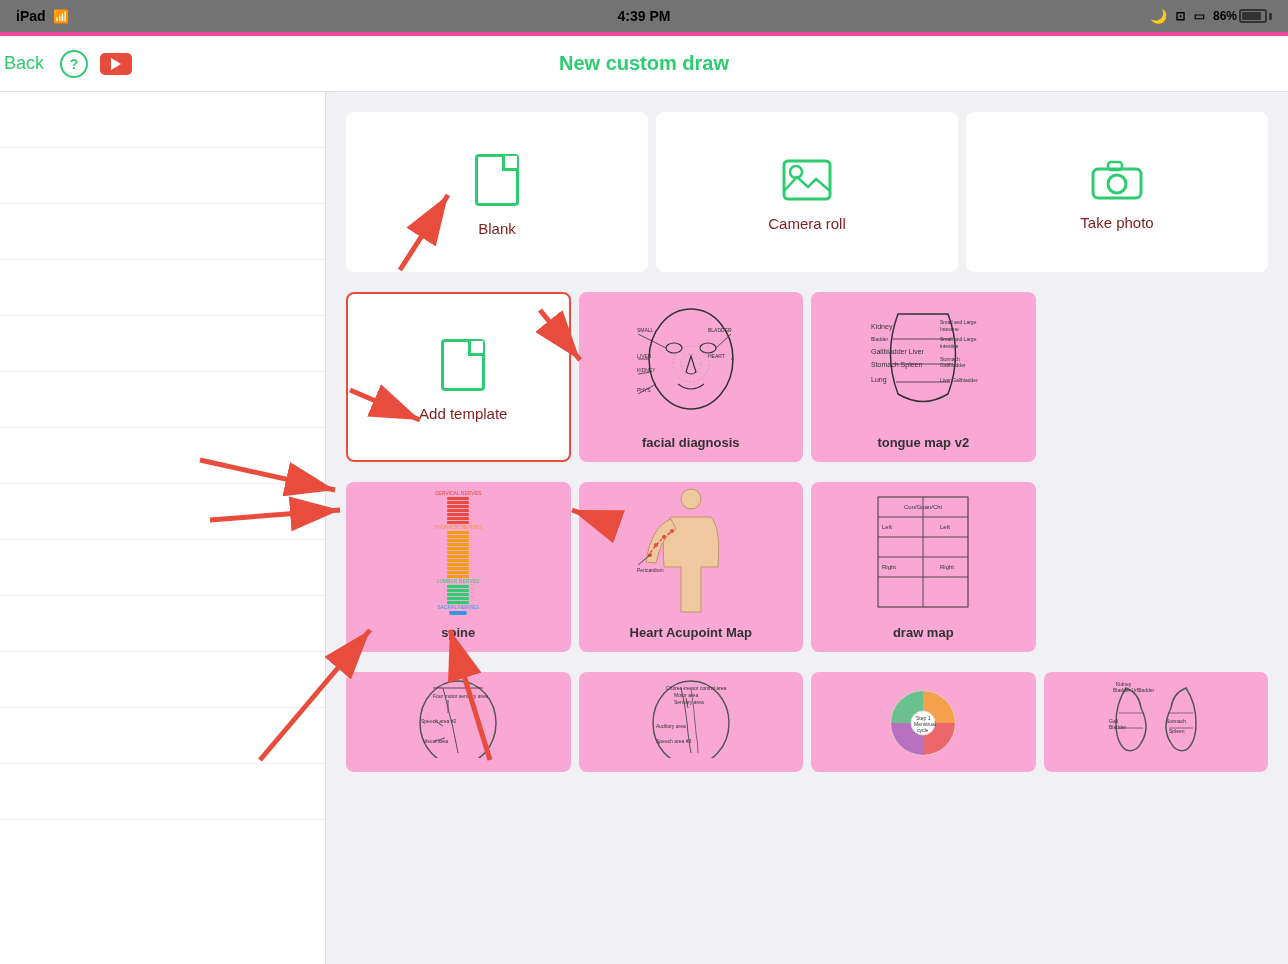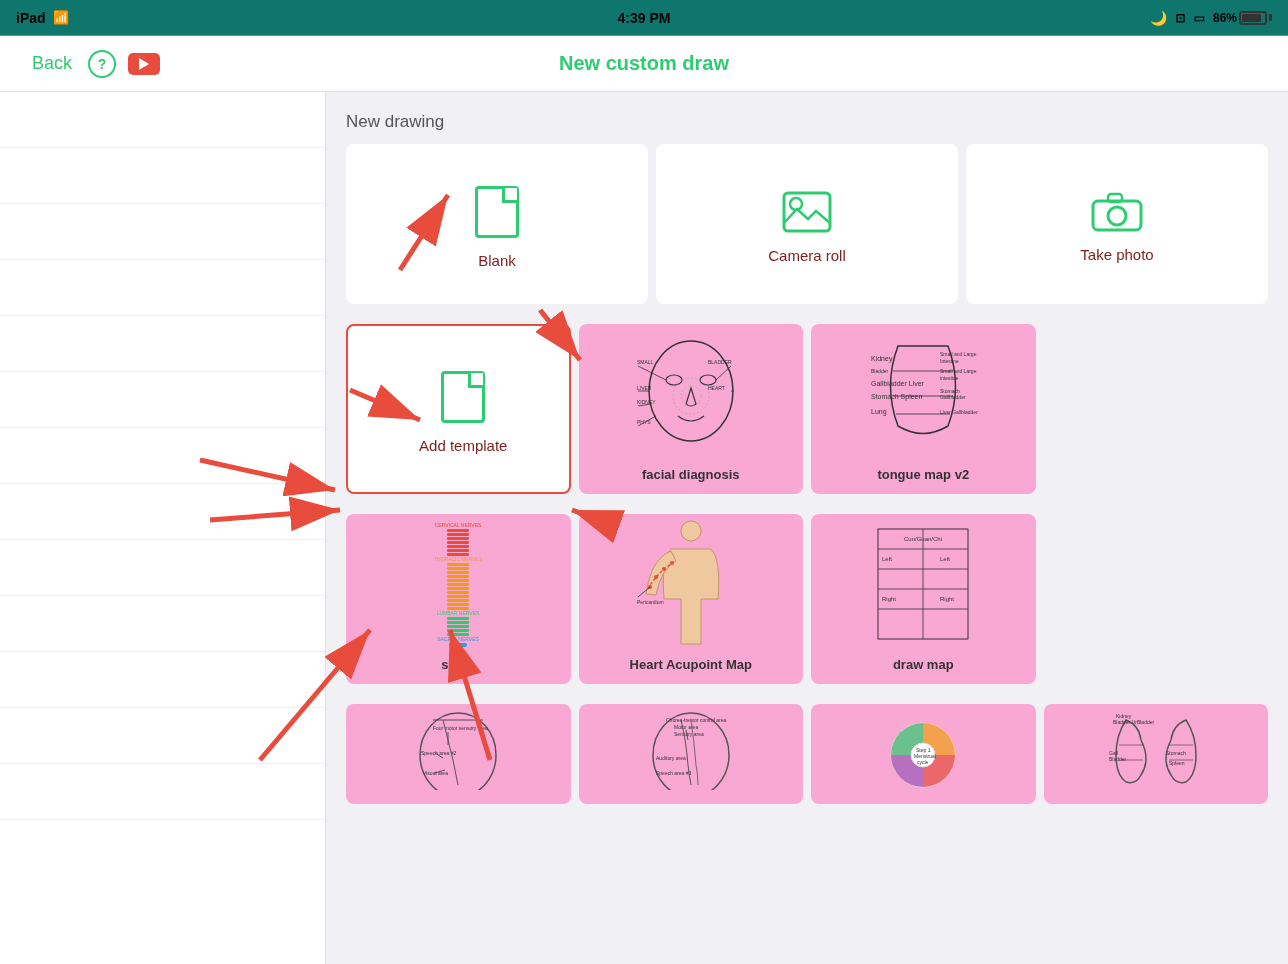--- a/index.html
+++ b/index.html
@@ -7,41 +7,41 @@
       font-family: -apple-system, BlinkMacSystemFont, 'Helvetica Neue', Arial, sans-serif;
       background: #f0f0f5;
       width: 1288px;
       height: 964px;
       overflow: hidden;
       position: relative;
     }
 
     
     .status-bar {
-      background: #0f766e;
+      background: #737373;
       height: 36px;
       display: flex;
       align-items: center;
       justify-content: space-between;
       padding: 0 16px;
       font-size: 14px;
       font-weight: 600;
-      border-bottom: 1px solid #ec4899;
+      border-bottom: 4px solid #ec4899;
     }
     .status-left { display: flex; align-items: center; gap: 8px; }
     .status-center { position: absolute; left: 50%; transform: translateX(-50%); }
     .status-right { display: flex; align-items: center; gap: 8px; font-size: 12px; }
 
     
     .nav-bar {
       background: white;
       height: 56px;
       display: flex;
       align-items: center;
-      padding: 0 32px;
+      padding: 0 4px;
       border-bottom: 1px solid #e0e0e0;
       position: relative;
       text-align: center;
     }
     .nav-back {
       color: #2ecc71;
       font-size: 18px;
       font-weight: 500;
       cursor: pointer;
     }
@@ -318,23 +318,20 @@
     <div class="sidebar-item"></div>
     <div class="sidebar-item"></div>
     <div class="sidebar-item"></div>
     <div class="sidebar-item"></div>
     <div class="sidebar-item"></div>
     <div class="sidebar-item"></div>
   </div>
 
   <div class="content">
 
-    <div class="section-header">
-      <span class="section-title">New drawing</span>
-    </div>
     <div class="grid-3">
 
       <div class="card">
         <div class="doc-icon"></div>
         <span class="card-label">Blank</span>
       </div>
 
       <div class="card">
         <svg width="50" height="42" viewBox="0 0 50 42">
           <rect x="2" y="2" width="46" height="38" rx="4" fill="none" stroke="#2ecc71" stroke-width="3"></rect>

